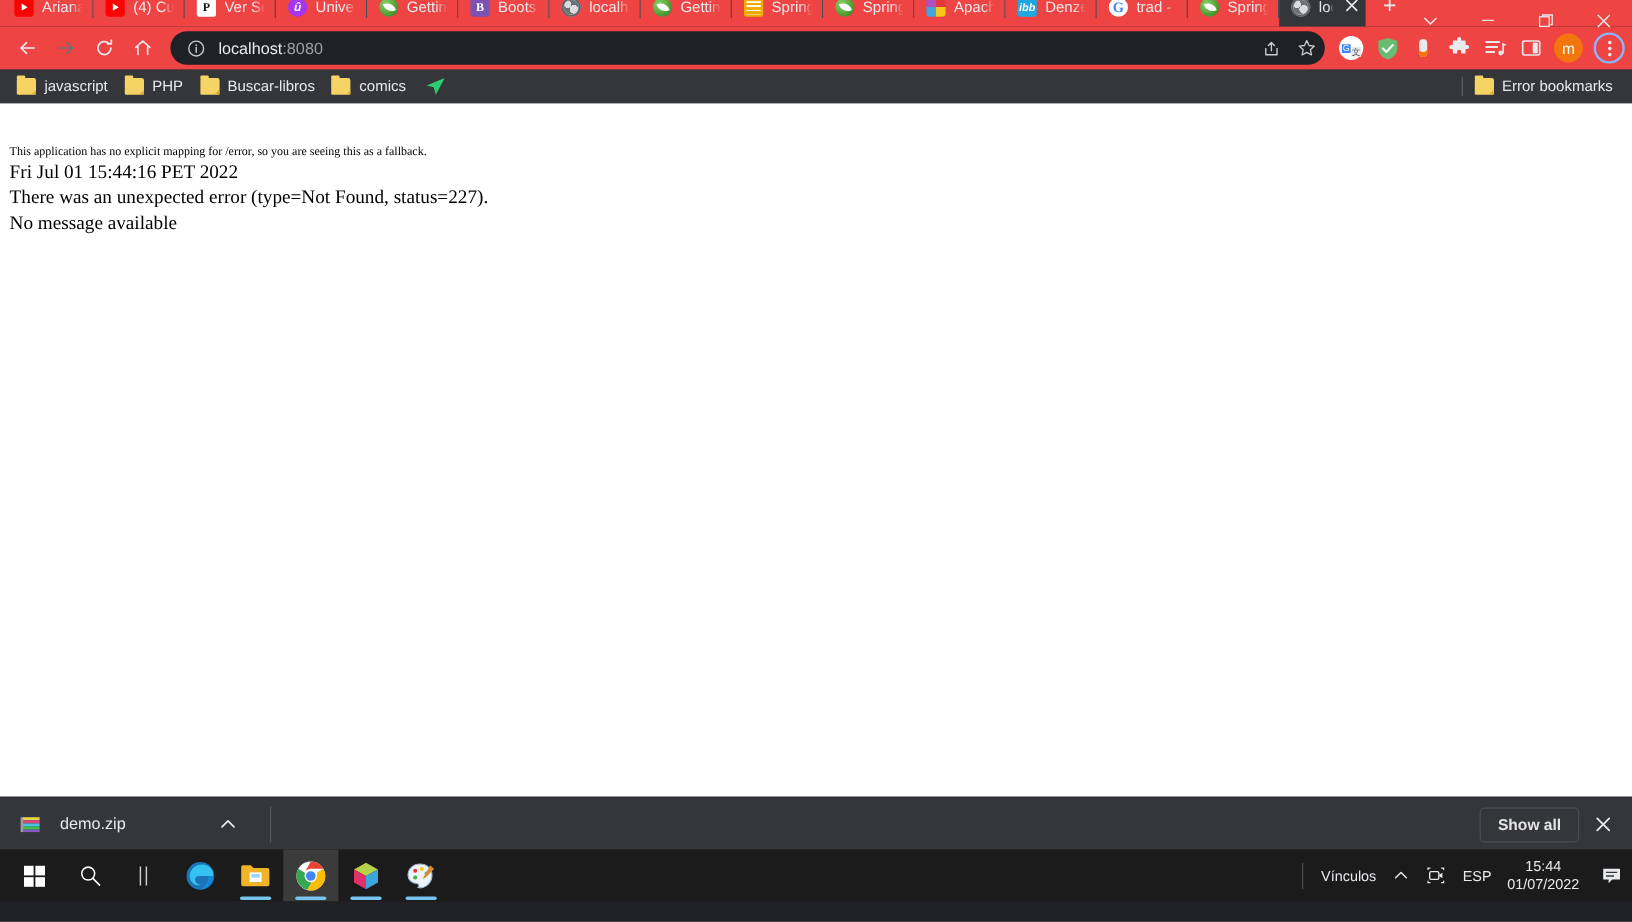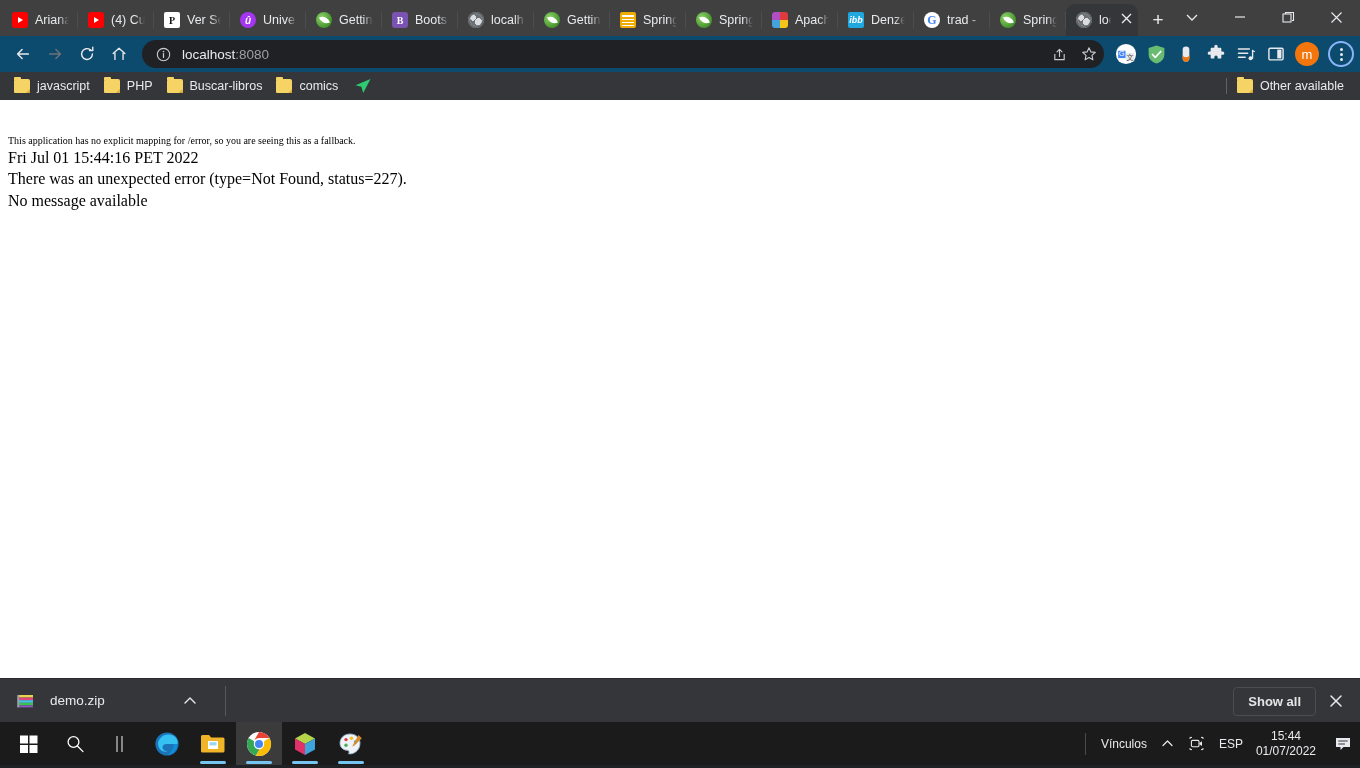--- a/index.html
+++ b/index.html
@@ -5,22 +5,22 @@
   * { box-sizing: border-box; margin: 0; padding: 0; }
   html, body {
     width: 1360px; height: 768px;
     overflow: hidden;
     background: #202124;
     font-family: "Liberation Sans", sans-serif;
   }
 
   
   .tabstrip {
-    height: 36px;
-    background: #404040;
+    height: 22px;
+    background: #ef4444;
     display: flex;
     align-items: flex-end;
     padding-left: 2px;
     position: relative;
   }
   .tab {
     height: 32px;
     display: flex;
     align-items: center;
     gap: 7px;
@@ -137,21 +137,21 @@
   .fav-apache { background: conic-gradient(#e03a3e 0 25%, #f5c518 25% 50%, #44a3dc 50% 75%, #b14ec4 75% 100%); border-radius:3px; }
   .fav-ibb { background:#1fa8e0; color:#fff; border-radius:2px; font-style:italic; font-size:9px; }
   .fav-g {
     background:#fff; border-radius:50%; position:relative;
     color:#4285f4; font-family:"Liberation Serif",serif; font-size:12px; font-weight:bold;
   }
 
   
   .toolbar {
     height: 36px;
-    background: #0c4a6e;
+    background: #ef4444;
     display: flex;
     align-items: center;
     padding: 0 6px 0 8px;
     gap: 2px;
   }
   .nav-btn {
     width: 30px; height: 30px;
     display: flex; align-items: center; justify-content: center;
     border-radius: 50%;
     color: #e8eaed;
@@ -574,21 +574,21 @@
   <span class="bm-plane">
     <svg width="18" height="16" viewBox="0 0 18 16">
         <path d="M16.5 1 L1.5 7.2 L7.4 8.8 L9.2 15 Z" fill="#2ecc71"></path>
       </svg>
   </span>
 
   <div class="bookmark-right">
     <span class="bm-sep"></span>
     <div class="bm">
       <span class="bm-folder"></span>
-      <span>Other available</span>
+      <span>Error bookmarks</span>
     </div>
   </div>
 </div>
 
 <div class="page">
   <p>This application has no explicit mapping for /error, so you are seeing this as a fallback.</p>
   <div class="block">
     <div>Fri Jul 01 15:44:16 PET 2022</div>
     <div>There was an unexpected error (type=Not Found, status=227).</div>
     <div>No message available</div>

